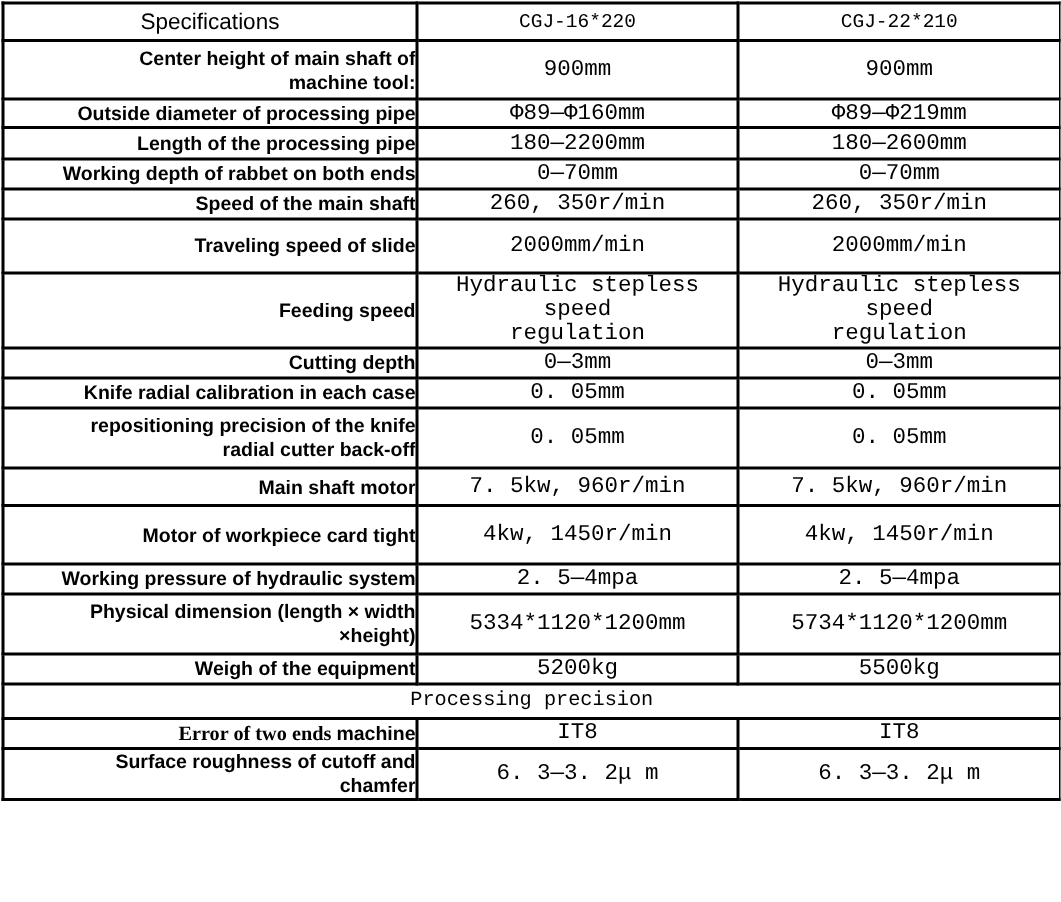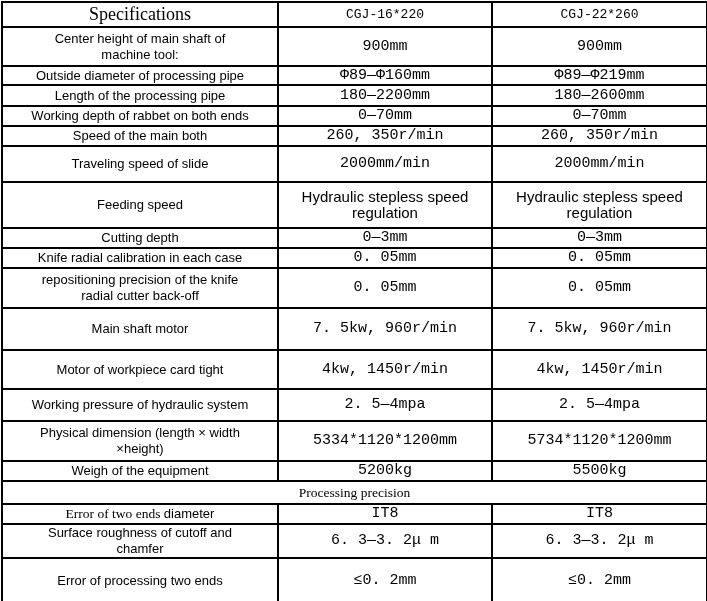--- a/index.html
+++ b/index.html
@@ -25,51 +25,52 @@
     overflow: hidden;
     box-sizing: border-box;
     padding: 0;
     color: #000000;
   }
   
   td.lbl {
     font-family: "Liberation Sans", sans-serif;
     font-size: 13px;
     line-height: 16px;
-    text-align: center;
+    text-align: right;
     padding: 1px 4px 1px 6px;
     white-space: pre-line;
+    font-weight: bold;
   }
   
   td.val {
     font-family: "Liberation Mono", "DejaVu Sans Mono", monospace;
     font-size: 15px;
     line-height: 16px;
     text-align: center;
     white-space: pre-line;
   }
   td.val.val-sans {
+    font-family: Liberation Mono, monospace;
+  }
+  
+  td.hdr-spec {
     font-family: Liberation Sans, sans-serif;
-  }
-  
-  td.hdr-spec {
-    font-family: Liberation Serif, serif;
-    font-size: 18px;
+    font-size: 15px;
     text-align: center;
     margin-left: 20px;
   }
   td.hdr-model {
     font-family: "Liberation Mono", "DejaVu Sans Mono", monospace;
     font-size: 13px;
     text-align: center;
     margin-left: 22px;
   }
   
   td.section {
-    font-family: Liberation Serif, serif;
+    font-family: Liberation Mono, monospace;
     font-size: 13.5px;
     text-align: center;
   }
   .serif-part {
     font-family: "Liberation Serif", serif;
     font-size: 13.5px;
   }
 </style>
 </head>
 <body>
@@ -78,21 +79,21 @@
   <table class="spec-table">
     <colgroup>
       <col style="width:276px">
       <col style="width:214px">
       <col style="width:215px">
     </colgroup>
     <tbody>
       <tr style="height:25px">
         <td class="hdr-spec">Specifications</td>
         <td class="hdr-model">CGJ-16*220</td>
-        <td class="hdr-model">CGJ-22*260</td>
+        <td class="hdr-model">CGJ-22*210</td>
       </tr>
 
       <tr style="height:39px">
         <td class="lbl">Center height of main shaft of
 machine tool:</td>
         <td class="val">900mm</td>
         <td class="val">900mm</td>
       </tr>
 
       <tr style="height:19px">
@@ -107,21 +108,21 @@
         <td class="val">180—2600mm</td>
       </tr>
 
       <tr style="height:20px">
         <td class="lbl">Working depth of rabbet on both ends</td>
         <td class="val">0—70mm</td>
         <td class="val">0—70mm</td>
       </tr>
 
       <tr style="height:20px">
-        <td class="lbl">Speed of the main both</td>
+        <td class="lbl">Speed of the main shaft</td>
         <td class="val">260, 350r/min</td>
         <td class="val">260, 350r/min</td>
       </tr>
 
       <tr style="height:36px">
         <td class="lbl">Traveling speed of slide</td>
         <td class="val">2000mm/min</td>
         <td class="val">2000mm/min</td>
       </tr>
 
@@ -145,33 +146,33 @@
         <td class="val">0. 05mm</td>
       </tr>
 
       <tr style="height:40px">
         <td class="lbl">repositioning precision of the knife
 radial cutter back-off</td>
         <td class="val">0. 05mm</td>
         <td class="val">0. 05mm</td>
       </tr>
 
-      <tr style="height:42px">
+      <tr style="height:25px">
         <td class="lbl">Main shaft motor</td>
         <td class="val">7. 5kw, 960r/min</td>
         <td class="val">7. 5kw, 960r/min</td>
       </tr>
 
       <tr style="height:39px">
         <td class="lbl">Motor of workpiece card tight</td>
         <td class="val">4kw, 1450r/min</td>
         <td class="val">4kw, 1450r/min</td>
       </tr>
 
-      <tr style="height:32px">
+      <tr style="height:20px">
         <td class="lbl">Working pressure of hydraulic system</td>
         <td class="val">2. 5—4mpa</td>
         <td class="val">2. 5—4mpa</td>
       </tr>
 
 
       <tr style="height:40px">
         <td class="lbl">Physical dimension (length × width
 ×height)</td>
         <td class="val">5334*1120*1200mm</td>
@@ -182,32 +183,27 @@
         <td class="lbl">Weigh of the equipment</td>
         <td class="val">5200kg</td>
         <td class="val">5500kg</td>
       </tr>
 
       <tr style="height:23px">
         <td class="section" colspan="3">Processing precision</td>
       </tr>
 
       <tr style="height:20px">
-        <td class="lbl"><span class="serif-part">Error of two ends </span><span>diameter</span></td>
+        <td class="lbl"><span class="serif-part">Error of two ends </span><span>machine</span></td>
         <td class="val">IT8</td>
         <td class="val">IT8</td>
       </tr>
 
       <tr style="height:21px">
         <td class="lbl">Surface roughness of cutoff and
 chamfer</td>
         <td class="val">6. 3—3. 2μ m</td>
         <td class="val">6. 3—3. 2μ m</td>
       </tr>
 
-      <tr style="height:45px">
-        <td class="lbl">Error of processing two ends</td>
-        <td class="val">≤0. 2mm</td>
-        <td class="val">≤0. 2mm</td>
-      </tr>
     </tbody>
   </table>
 </div>
 
 </body></html>

